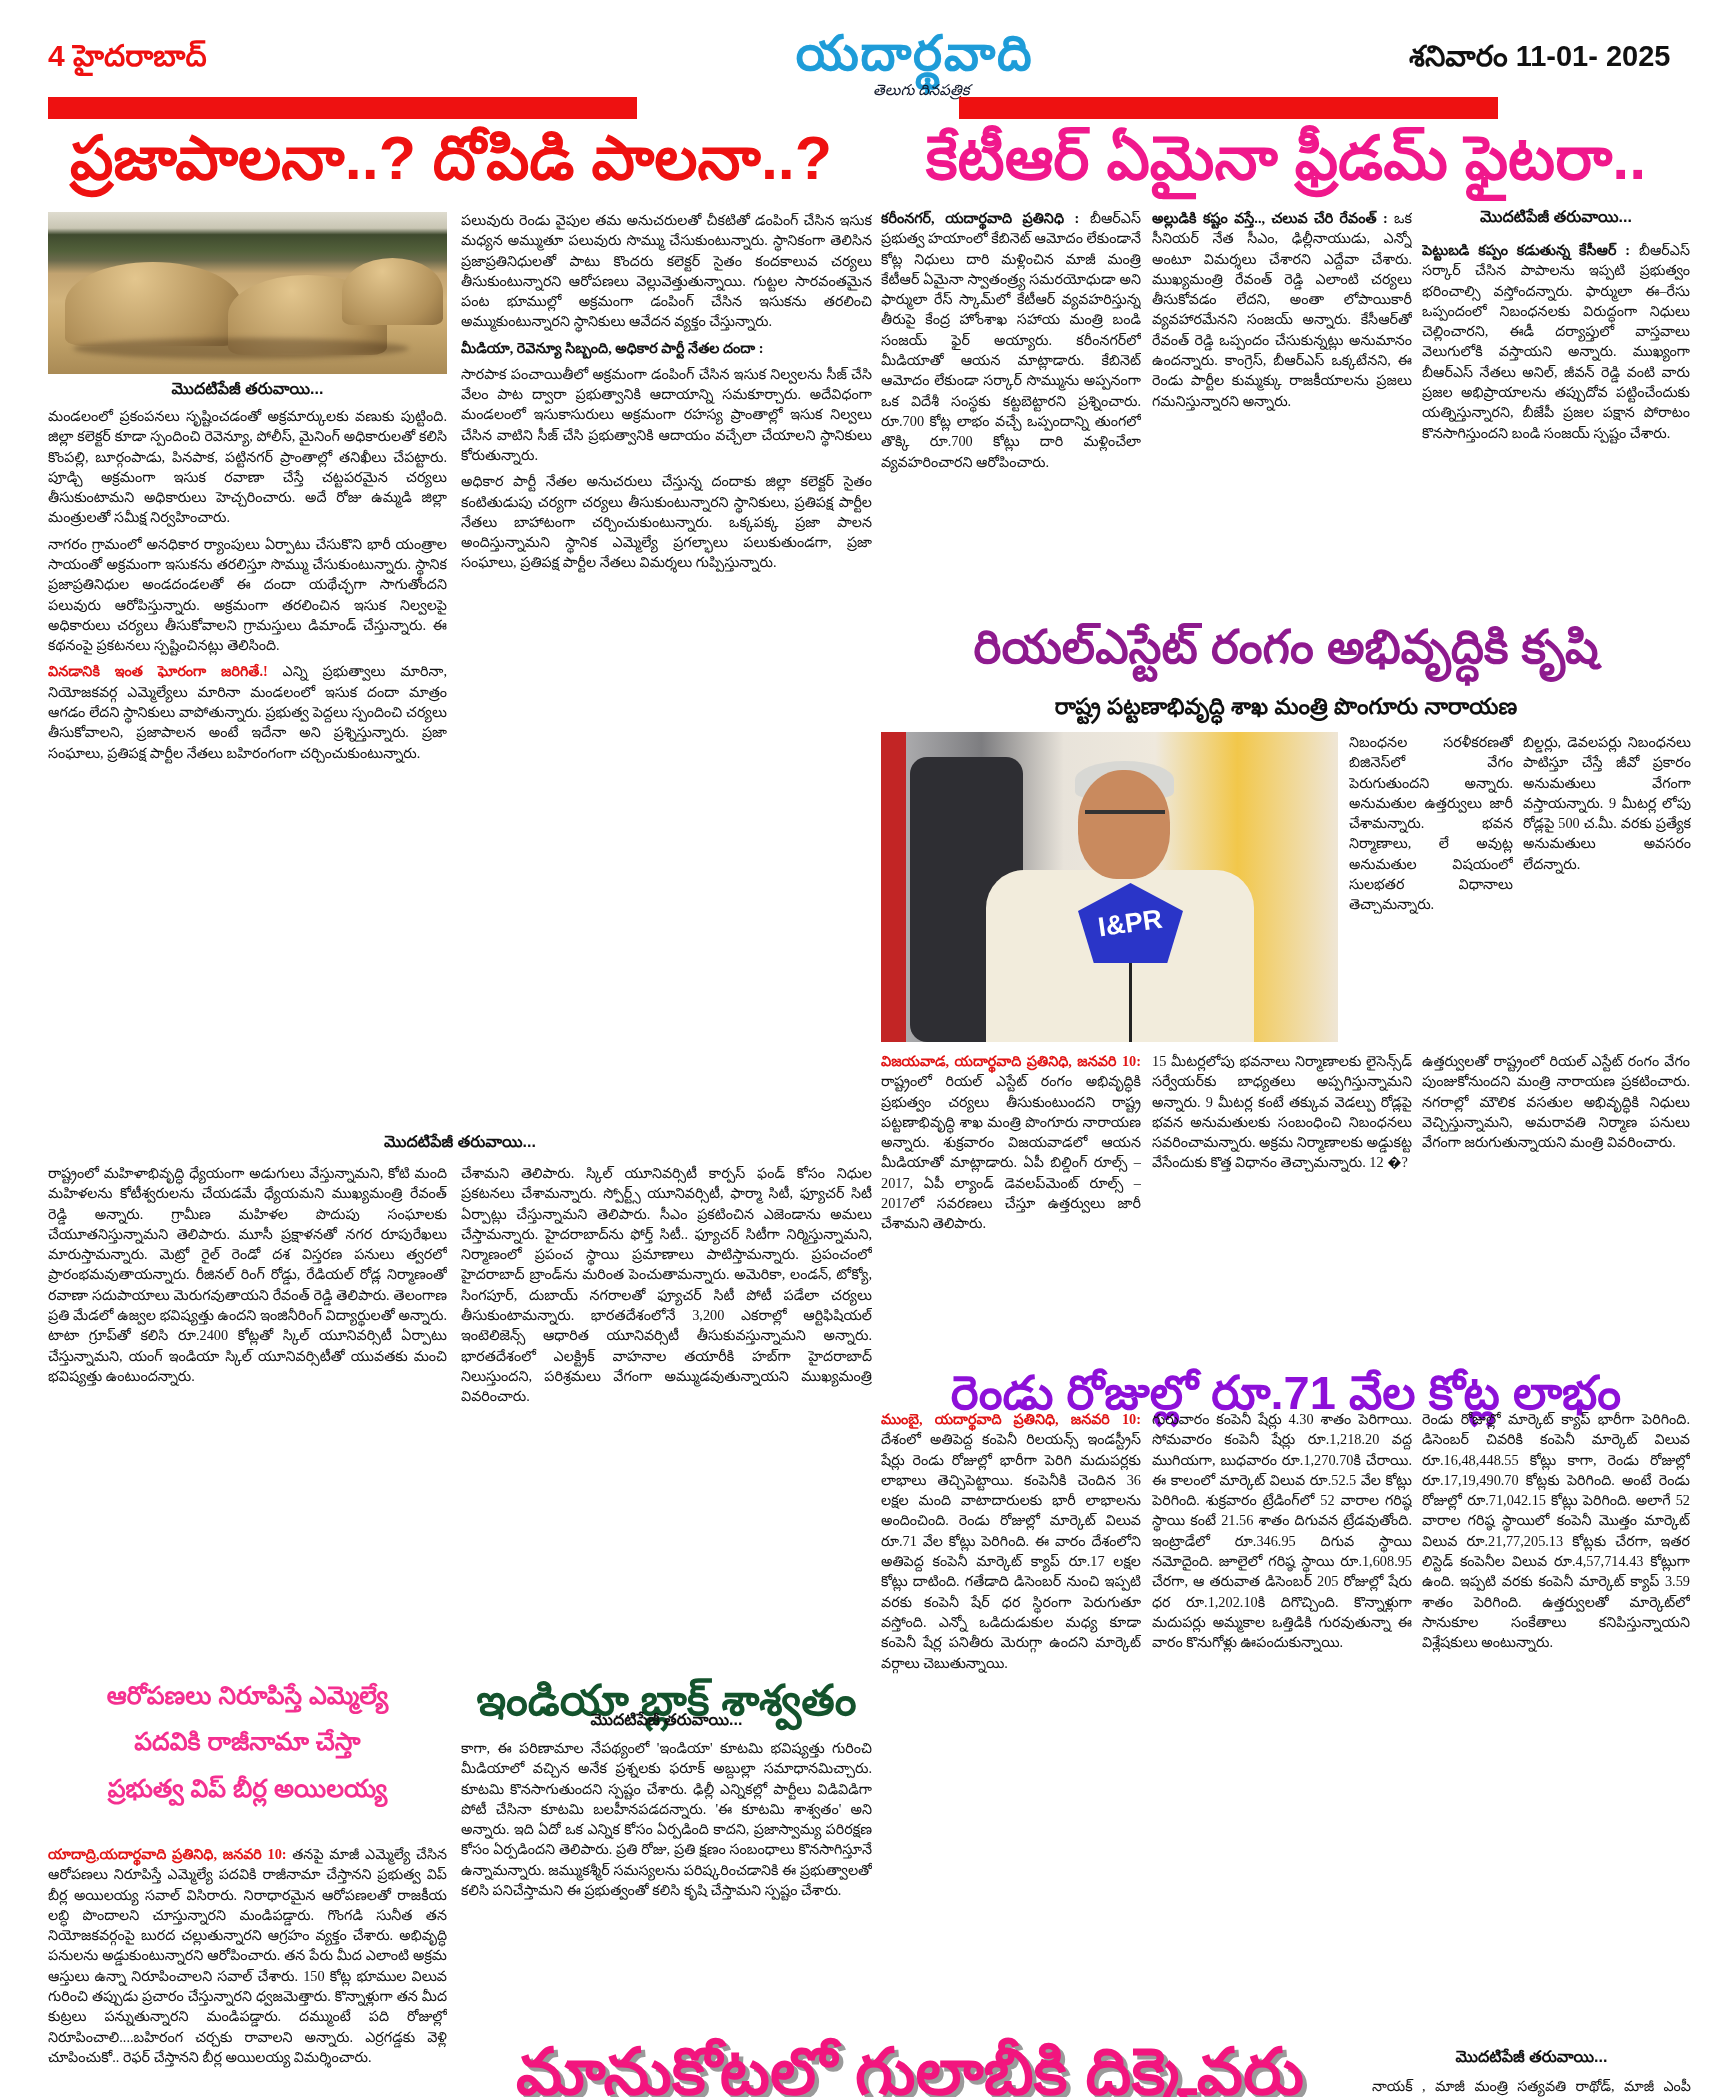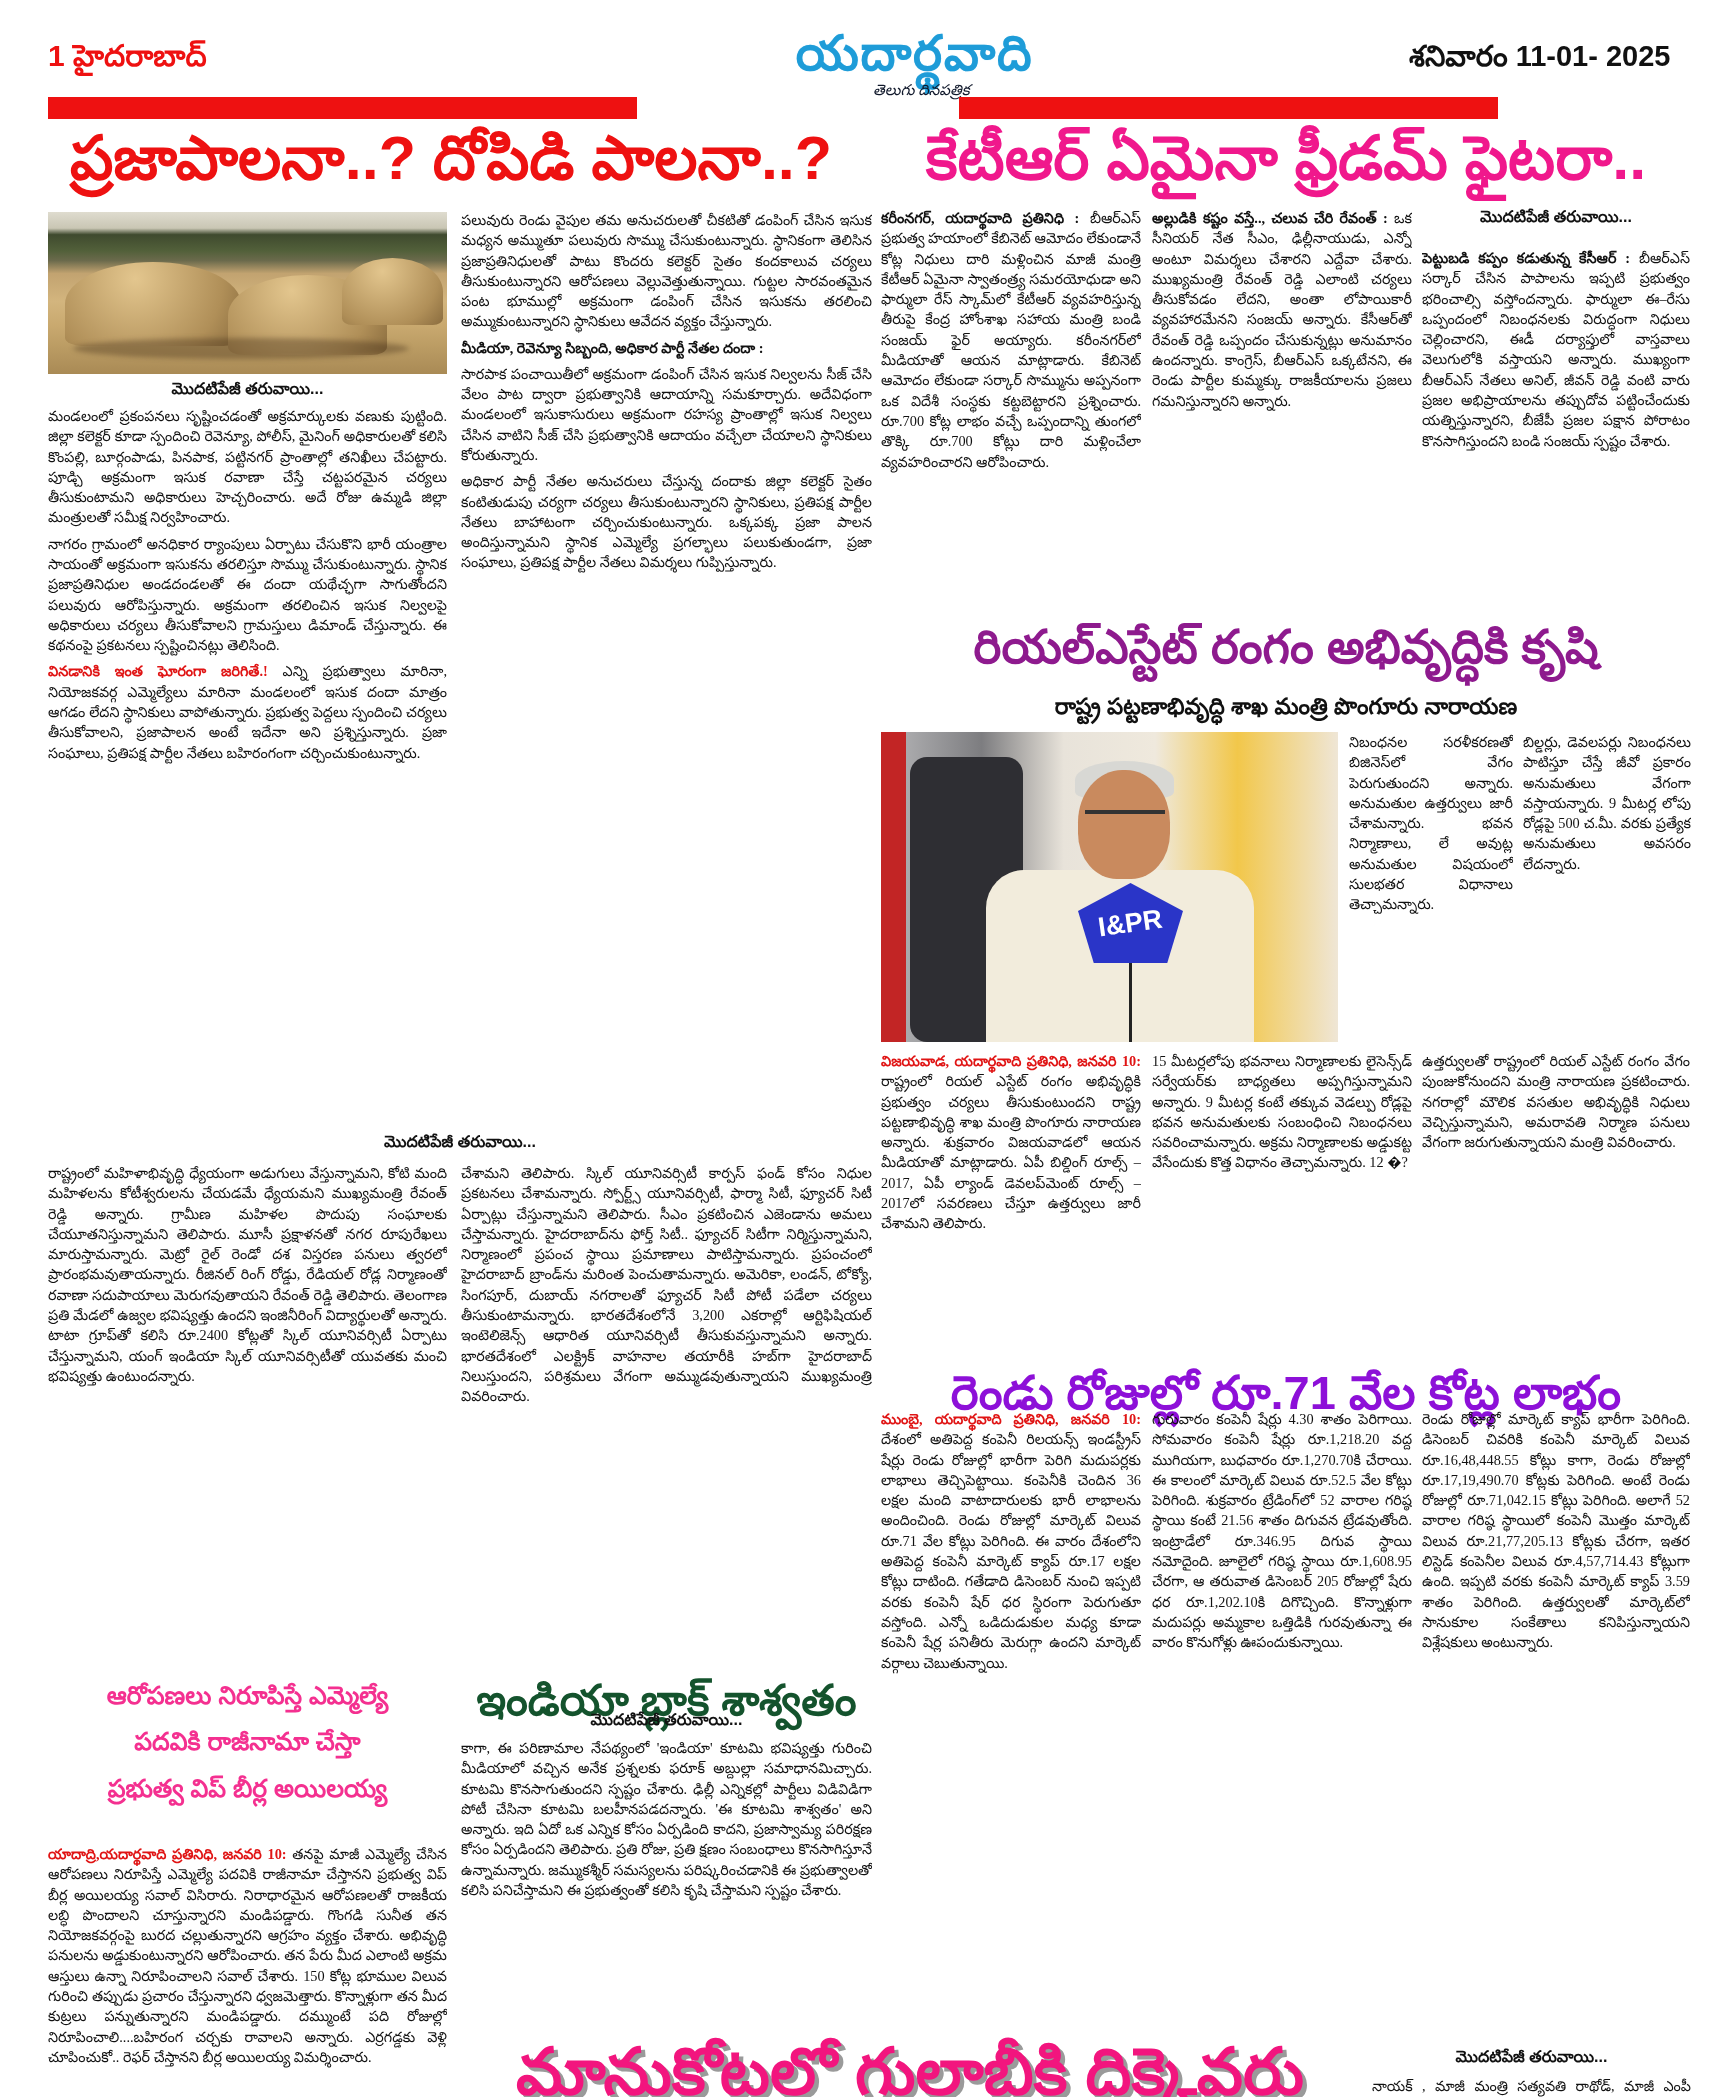--- a/index.html
+++ b/index.html
@@ -50,21 +50,21 @@
   .p2-mic{position:absolute;left:248px;top:180px;width:3.4px;height:134px;background:#222;}
   .p2-placard{position:absolute;left:197px;top:151px;width:105px;height:80px;background:#2a35c8;
               clip-path:polygon(50% 0,100% 35%,85% 100%,15% 100%,0 35%);display:flex;align-items:center;justify-content:center;}
   .p2-placard span{color:#fff;font-family:"Liberation Sans",sans-serif;font-weight:bold;font-size:27px;transform:rotate(-8deg);}
 </style>
 </head>
 <body>
 
 <div id="page">
 
-  <div class="abs page-label" style="left:48px;top:39px;">1 హైదరాబాద్</div>
+  <div class="abs page-label" style="left:48px;top:39px;">4 హైదరాబాద్</div>
   <div class="abs masthead" style="left:755px;top:25px;width:319px;text-align:center;">యదార్థవాది</div>
   <div class="abs tagline" style="left:873px;top:82px;width:235px;">తెలుగు దినపత్రిక</div>
   <div class="abs dateline-top" style="left:1409px;top:40px;width:285px;text-align:left;">శనివారం 11-01- 2025</div>
 
   <div class="abs redbar" style="left:48px;top:97px;width:589px;height:22px;"></div>
   <div class="abs h-sand center" style="left:42px;top:126px;width:818px;">ప్రజాపాలనా..? దోపిడి పాలనా..?</div>
 
   <div class="abs photo1" style="left:48px;top:212px;width:399px;height:162px;">
     <div class="pile" style="left:17px;top:50px;width:176px;height:84px;"></div>
     <div class="pile" style="left:180px;top:63px;width:159px;height:80px;"></div>
@@ -91,21 +91,21 @@
   <div class="abs h-ktr center" style="left:881px;top:126px;width:810px;">కేటీఆర్ ఏమైనా ఫ్రీడమ్ ఫైటరా..</div>
 
   <div class="abs col just" style="left:881px;top:208px;width:260px;height:405px;">
     <p><span class="bold">కరీంనగర్, యదార్థవాది ప్రతినిధి :</span> <span>బీఆర్ఎస్ ప్రభుత్వ హయాంలో కేబినెట్ ఆమోదం లేకుండానే కోట్ల నిధులు దారి మళ్లించిన మాజీ మంత్రి కేటీఆర్ ఏమైనా స్వాతంత్ర్య సమరయోధుడా అని ఫార్ములా రేస్ స్కామ్‌లో కేటీఆర్ వ్యవహరిస్తున్న తీరుపై కేంద్ర హోంశాఖ సహాయ మంత్రి బండి సంజయ్ ఫైర్ అయ్యారు. కరీంనగర్‌లో మీడియాతో ఆయన మాట్లాడారు. కేబినెట్ ఆమోదం లేకుండా సర్కార్ సొమ్మును అప్పనంగా ఒక విదేశీ సంస్థకు కట్టబెట్టారని ప్రశ్నించారు. రూ.700 కోట్ల లాభం వచ్చే ఒప్పందాన్ని తుంగలో తొక్కి రూ.700 కోట్లు దారి మళ్లించేలా వ్యవహరించారని ఆరోపించారు.</span></p>
   </div>
   <div class="abs col just" style="left:1152px;top:208px;width:260px;height:405px;">
     <p><span class="bold">అల్లుడికి కష్టం వస్తే.., చలువ చేరి రేవంత్ :</span> <span>ఒక సీనియర్ నేత సీఎం, ఢిల్లీనాయుడు, ఎన్నో అంటూ విమర్శలు చేశారని ఎద్దేవా చేశారు. ముఖ్యమంత్రి రేవంత్ రెడ్డి ఎలాంటి చర్యలు తీసుకోవడం లేదని, అంతా లోపాయికారీ వ్యవహారమేనని సంజయ్ అన్నారు. కేసీఆర్‌తో రేవంత్ రెడ్డి ఒప్పందం చేసుకున్నట్లు అనుమానం ఉందన్నారు. కాంగ్రెస్, బీఆర్ఎస్ ఒక్కటేనని, ఈ రెండు పార్టీల కుమ్మక్కు రాజకీయాలను ప్రజలు గమనిస్తున్నారని అన్నారు.</span></p>
   </div>
   <div class="abs" style="left:1422px;top:208px;width:268px;">
     <div class="cont">మొదటిపేజీ తరువాయి...</div>
-    <div class="col just" style="height:380px;margin-top:18px;">
+    <div class="col just" style="height:380px;margin-top:10px;">
       <p><span class="bold">పెట్టుబడి కప్పం కడుతున్న కేసీఆర్ :</span> <span>బీఆర్ఎస్ సర్కార్ చేసిన పాపాలను ఇప్పటి ప్రభుత్వం భరించాల్సి వస్తోందన్నారు. ఫార్ములా ఈ–రేసు ఒప్పందంలో నిబంధనలకు విరుద్ధంగా నిధులు చెల్లించారని, ఈడీ దర్యాప్తులో వాస్తవాలు వెలుగులోకి వస్తాయని అన్నారు. ముఖ్యంగా బీఆర్ఎస్ నేతలు అనిల్, జీవన్ రెడ్డి వంటి వారు ప్రజల అభిప్రాయాలను తప్పుదోవ పట్టించేందుకు యత్నిస్తున్నారని, బీజేపీ ప్రజల పక్షాన పోరాటం కొనసాగిస్తుందని బండి సంజయ్ స్పష్టం చేశారు.</span></p>
     </div>
   </div>
 
   <div class="abs h-real center" style="left:881px;top:622px;width:810px;">రియల్ఎస్టేట్ రంగం అభివృద్ధికి కృషి</div>
   <div class="abs byline center" style="left:881px;top:693px;width:810px;">రాష్ట్ర పట్టణాభివృద్ధి శాఖ మంత్రి పొంగూరు నారాయణ</div>
 
   <div class="abs photo2" style="left:881px;top:732px;width:457px;height:310px;">
     <div class="p2-redstrip"></div>
     <div class="p2-chair"></div>

